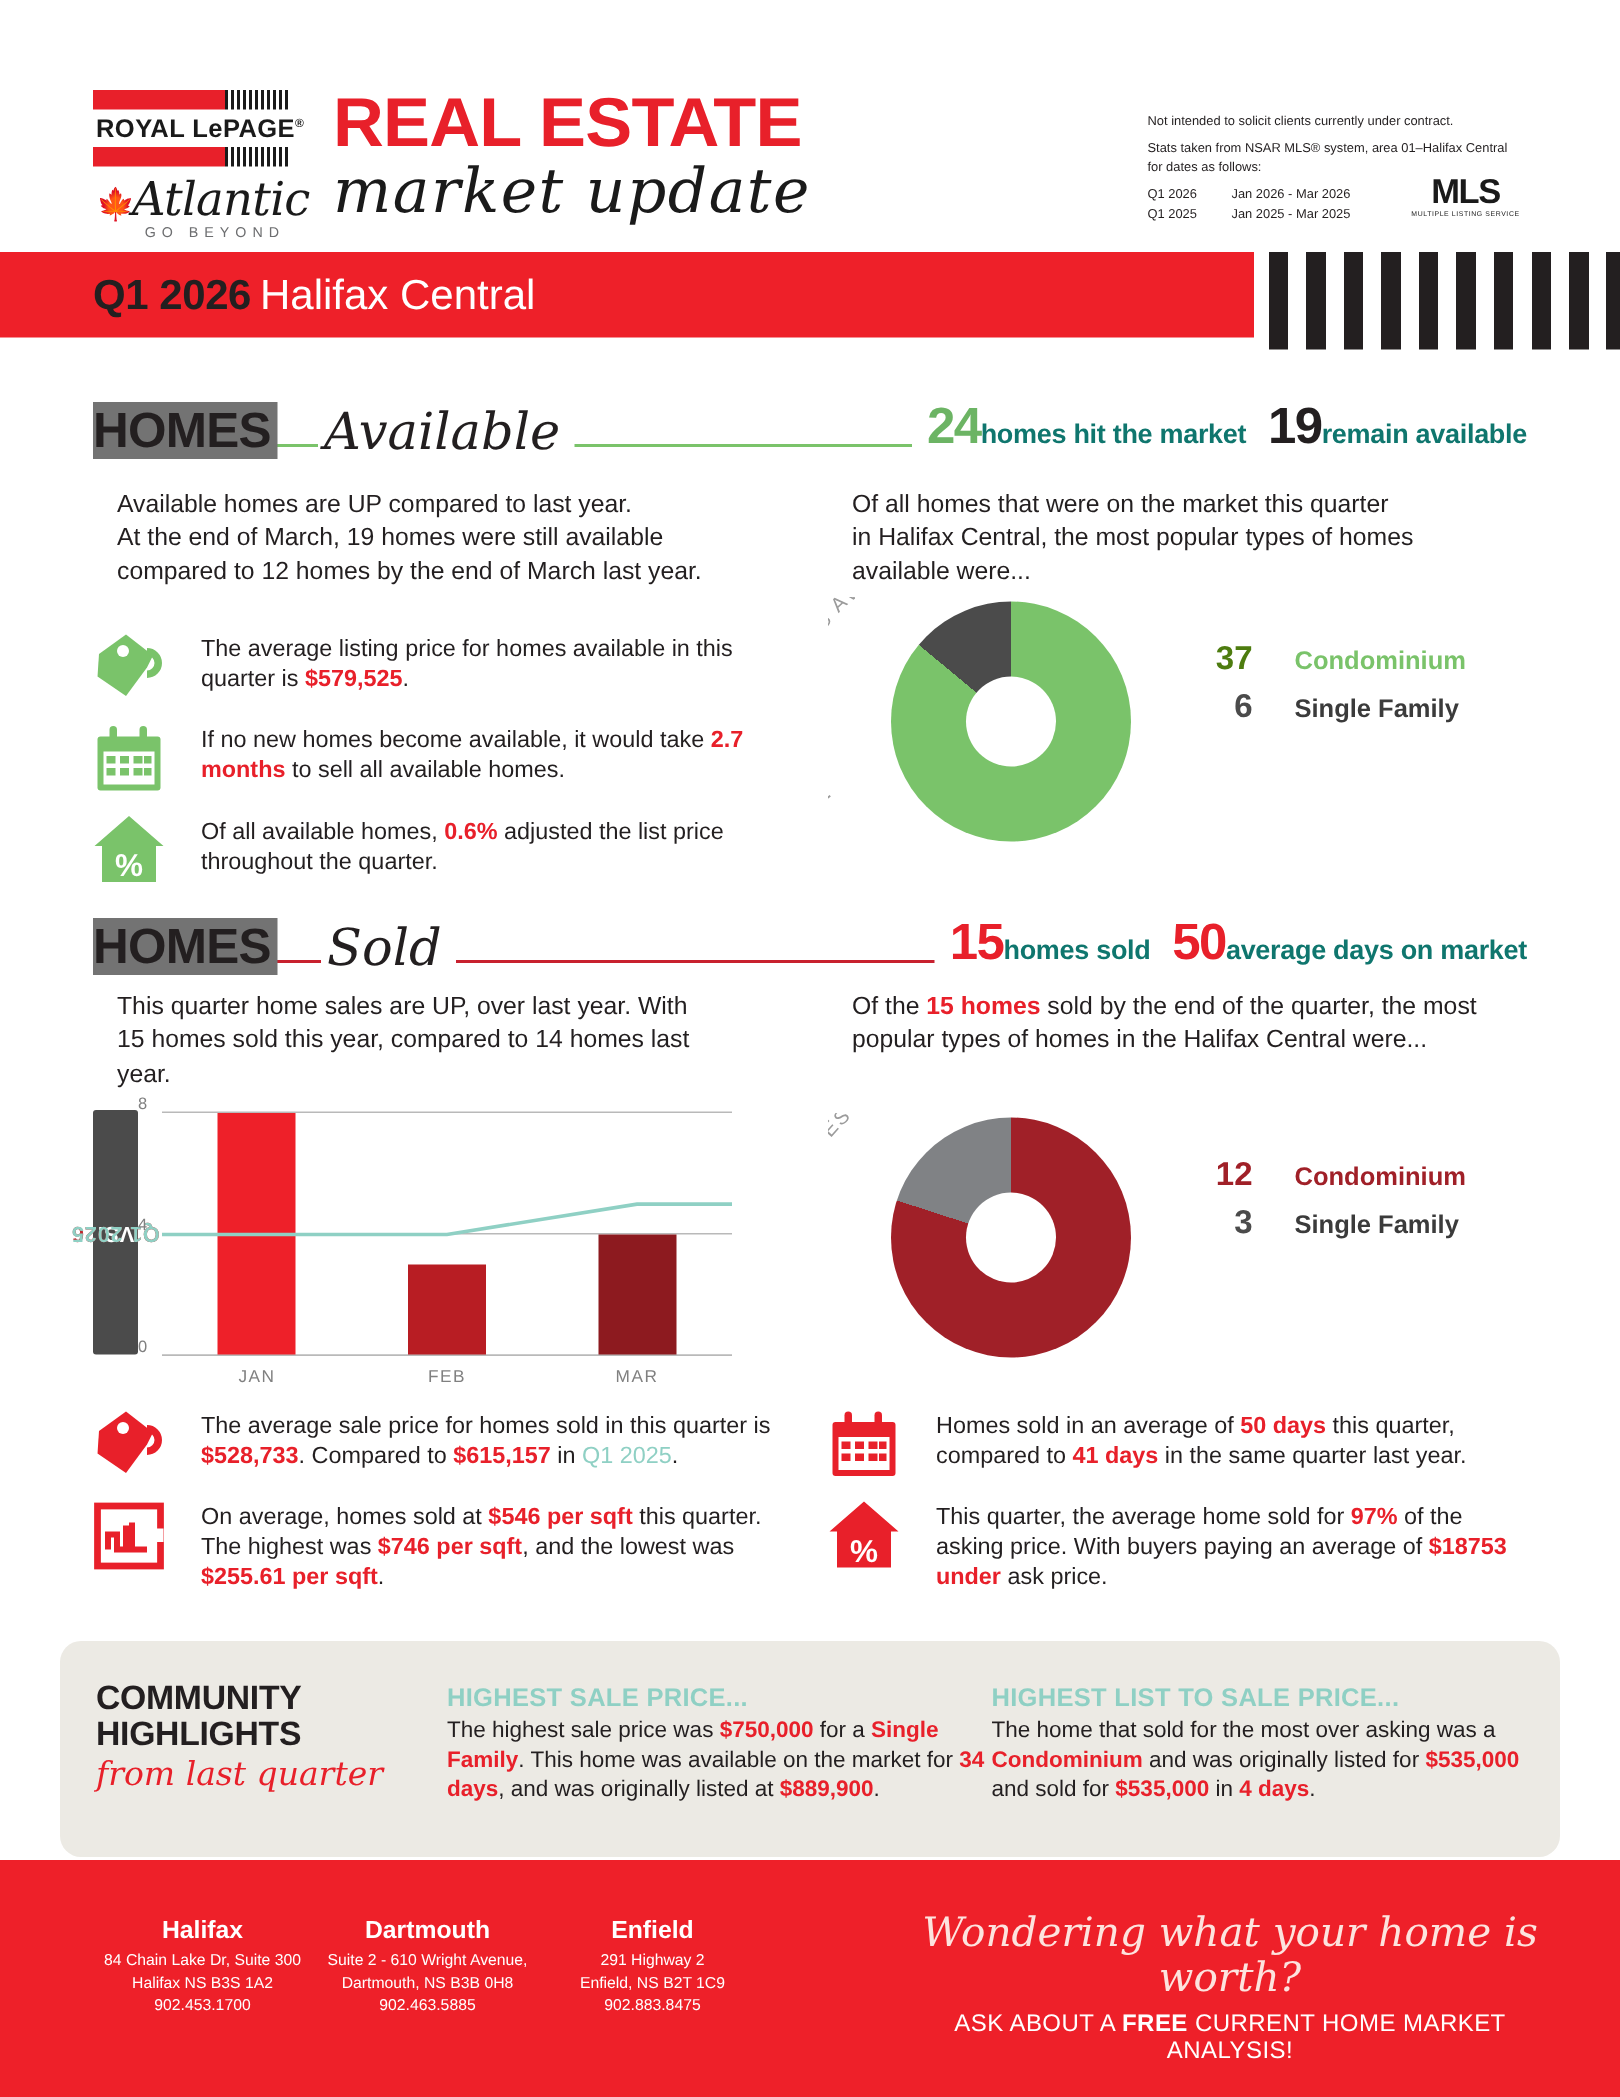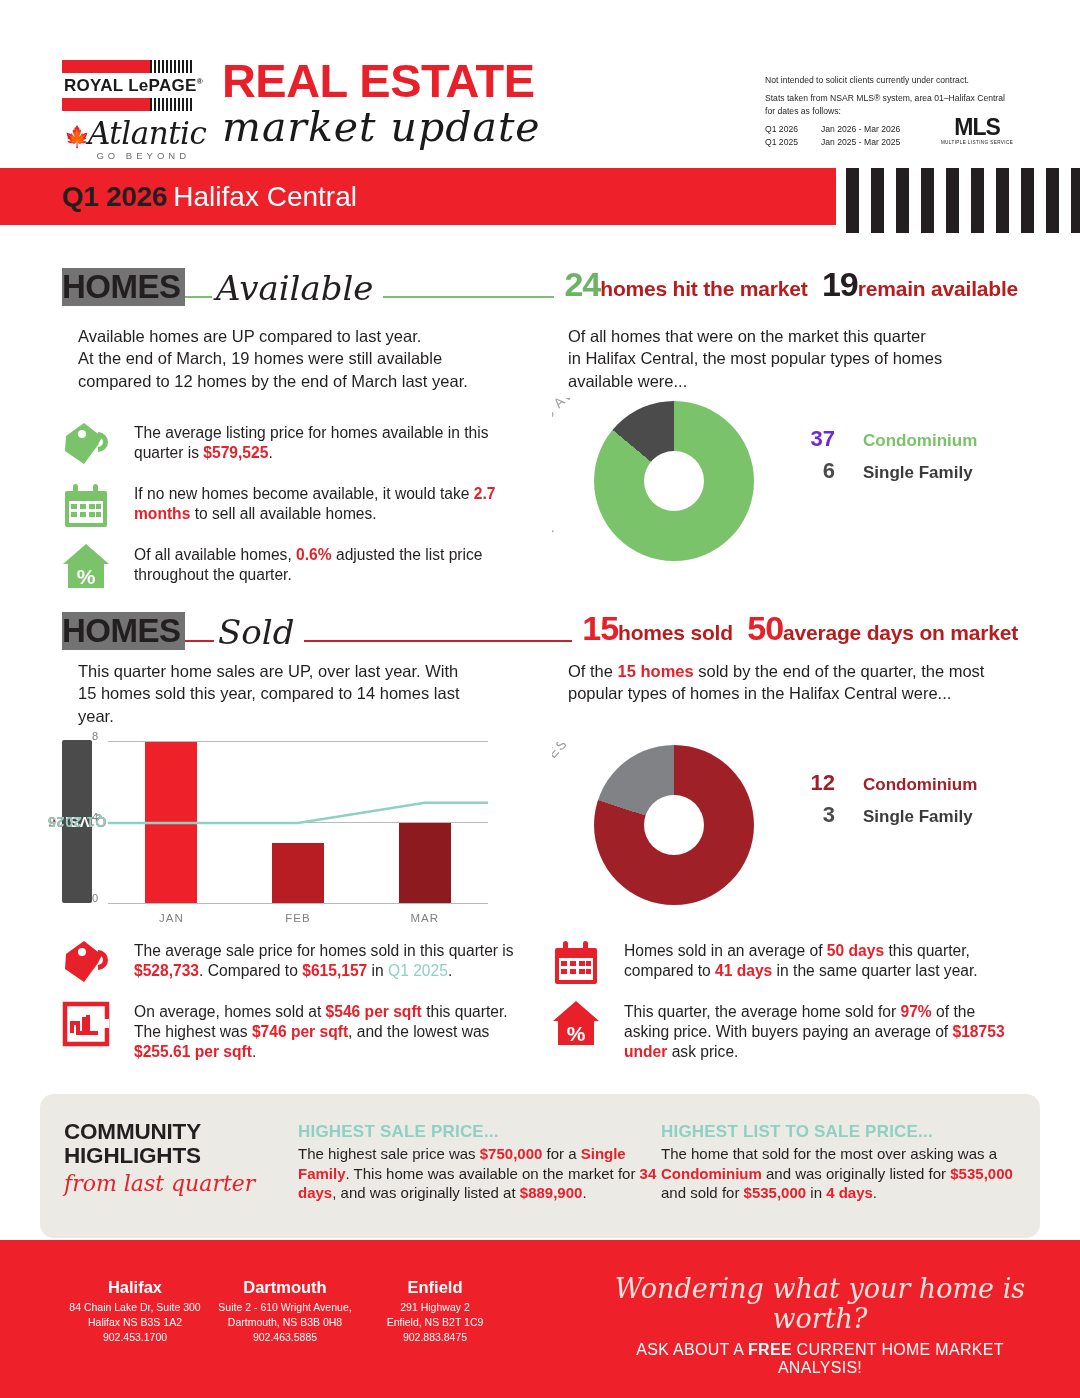--- a/index.html
+++ b/index.html
@@ -102,21 +102,21 @@
   .sec-script.avail { left: 150px; }
   .sec-script.sold { left: 152px; }
   .sec-stats {
     position: absolute; right: 0; bottom: 4px; z-index: 2;
     background: #fff; padding-left: 10px; white-space: nowrap;
   }
   .big-num { font-weight: bold; font-size: 34px; letter-spacing: -1px; }
   .big-num.green { color: #6cb464; }
   .big-num.red { color: #e8202a; }
   .big-num.dark { color: #231f20; }
-  .stat-lbl { font-weight: bold; font-size: 21px; color: #b91c1c; letter-spacing: -0.2px; }
+  .stat-lbl { font-weight: bold; font-size: 18px; color: #0f766e; letter-spacing: -0.2px; }
 
   
   .col-l { position: absolute; left: 62px; width: 470px; }
   .col-r { position: absolute; left: 552px; width: 470px; }
   .para { font-size: 16.5px; line-height: 1.35; color: #231f20; margin-left: 16px; }
 
   
   .irow { display: flex; gap: 16px; align-items: flex-start; margin-bottom: 11px; }
   .icon-box { width: 56px; flex: 0 0 56px; height: 50px; position: relative; }
   .irow .txt { font-size: 15.6px; line-height: 1.28; padding-top: 3px; } .r { color: #e8202a; } .t { color: #8fd0c4; }
@@ -344,21 +344,21 @@
 
   <div class="col-r" style="top:398px;">
     <div class="donut-wrap">
       <div class="donut" id="donut-available" style="background: conic-gradient(rgb(122, 195, 106) 0deg, rgb(122, 195, 106) 309.767deg, rgb(75, 75, 75) 309.767deg, rgb(75, 75, 75) 360deg);"></div>
       <svg class="donut-label">
         <path id="arcA" d="M 8,140 A 92,92 0 0 1 142,10" fill="none"></path>
         <text><textPath href="#arcA" startOffset="2%">TYPE OF HOMES AVAILABLE</textPath></text>
       </svg>
       <div class="legend">
         <div class="leg-row">
-          <span class="leg-num" style="color:#6d28d9">37</span>
+          <span class="leg-num" style="color:#4d7c0f">37</span>
           <span class="leg-txt" style="color:#7ac36a">Condominium</span>
         </div>
         <div class="leg-row">
           <span class="leg-num" style="color:#4b4b4b">6</span>
           <span class="leg-txt" style="color:#3b3b3b">Single Family</span>
         </div>
       </div>
     </div>
   </div>
 

